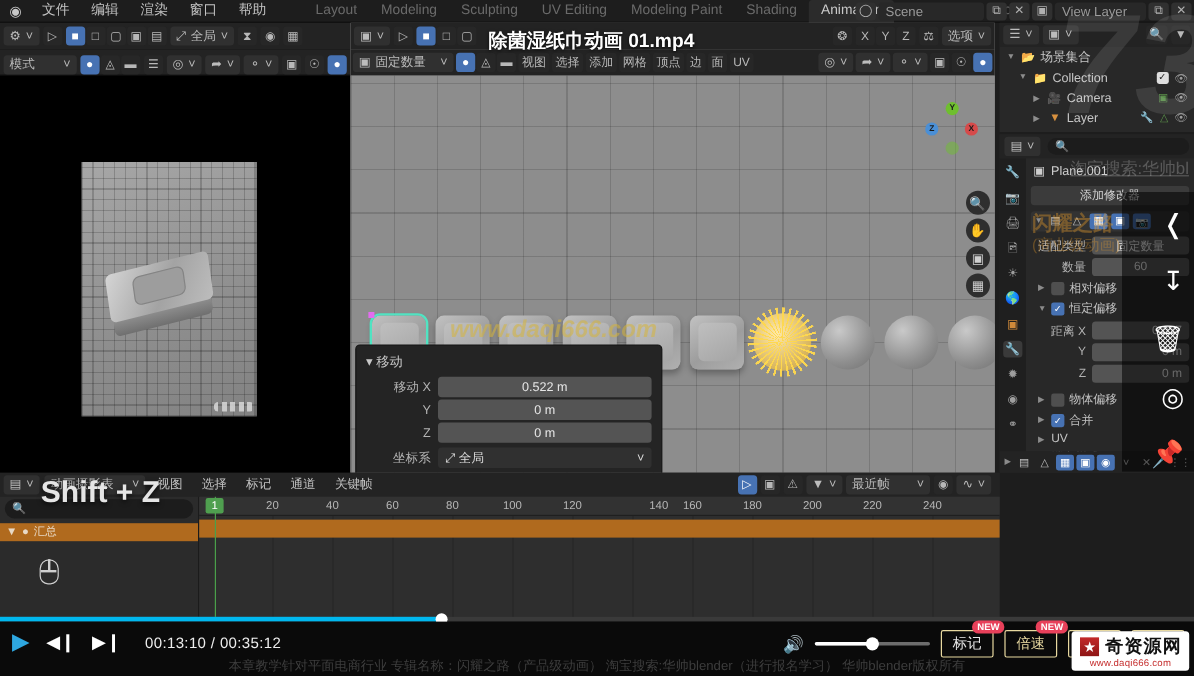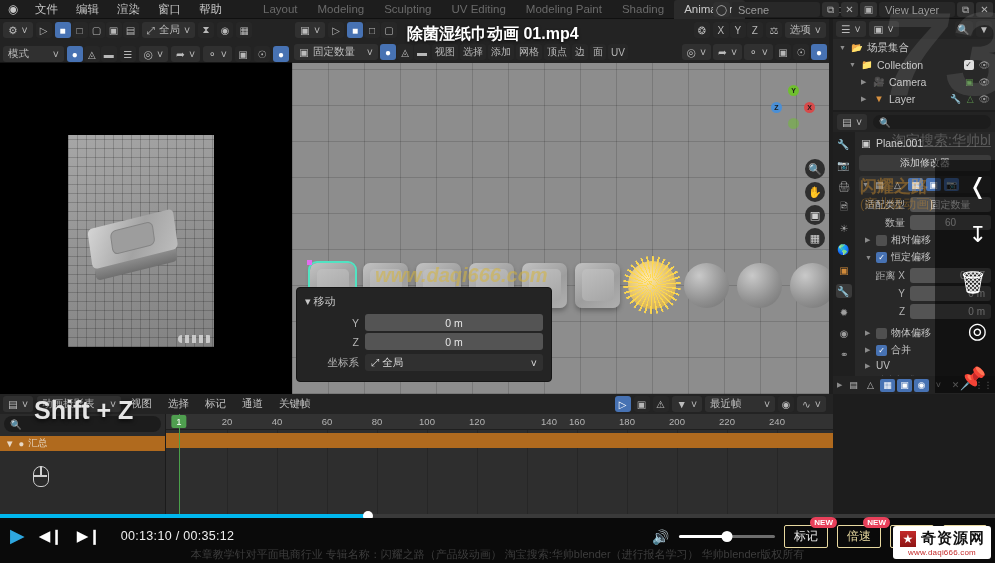--- a/index.html
+++ b/index.html
@@ -338,20 +338,24 @@
       <div class="vp-tools">
         <div class="vtool">🔍</div>
         <div class="vtool">✋</div>
         <div class="vtool">▣</div>
         <div class="vtool">▦</div>
       </div>
 
       <div class="oppanel">
         <div class="op-title">▾ <span>移动</span></div>
         <div class="op-row">
+          <div class="op-lbl">移动 X</div>
+          <div class="op-val">0.522 m</div>
+        </div>
+        <div class="op-row">
           <div class="op-lbl">Y</div>
           <div class="op-val">0 m</div>
         </div>
         <div class="op-row">
           <div class="op-lbl">Z</div>
           <div class="op-val">0 m</div>
         </div>
         <div class="op-row" style="margin-top:4px">
           <div class="op-lbl">坐标系</div>
           <div class="op-sel">

